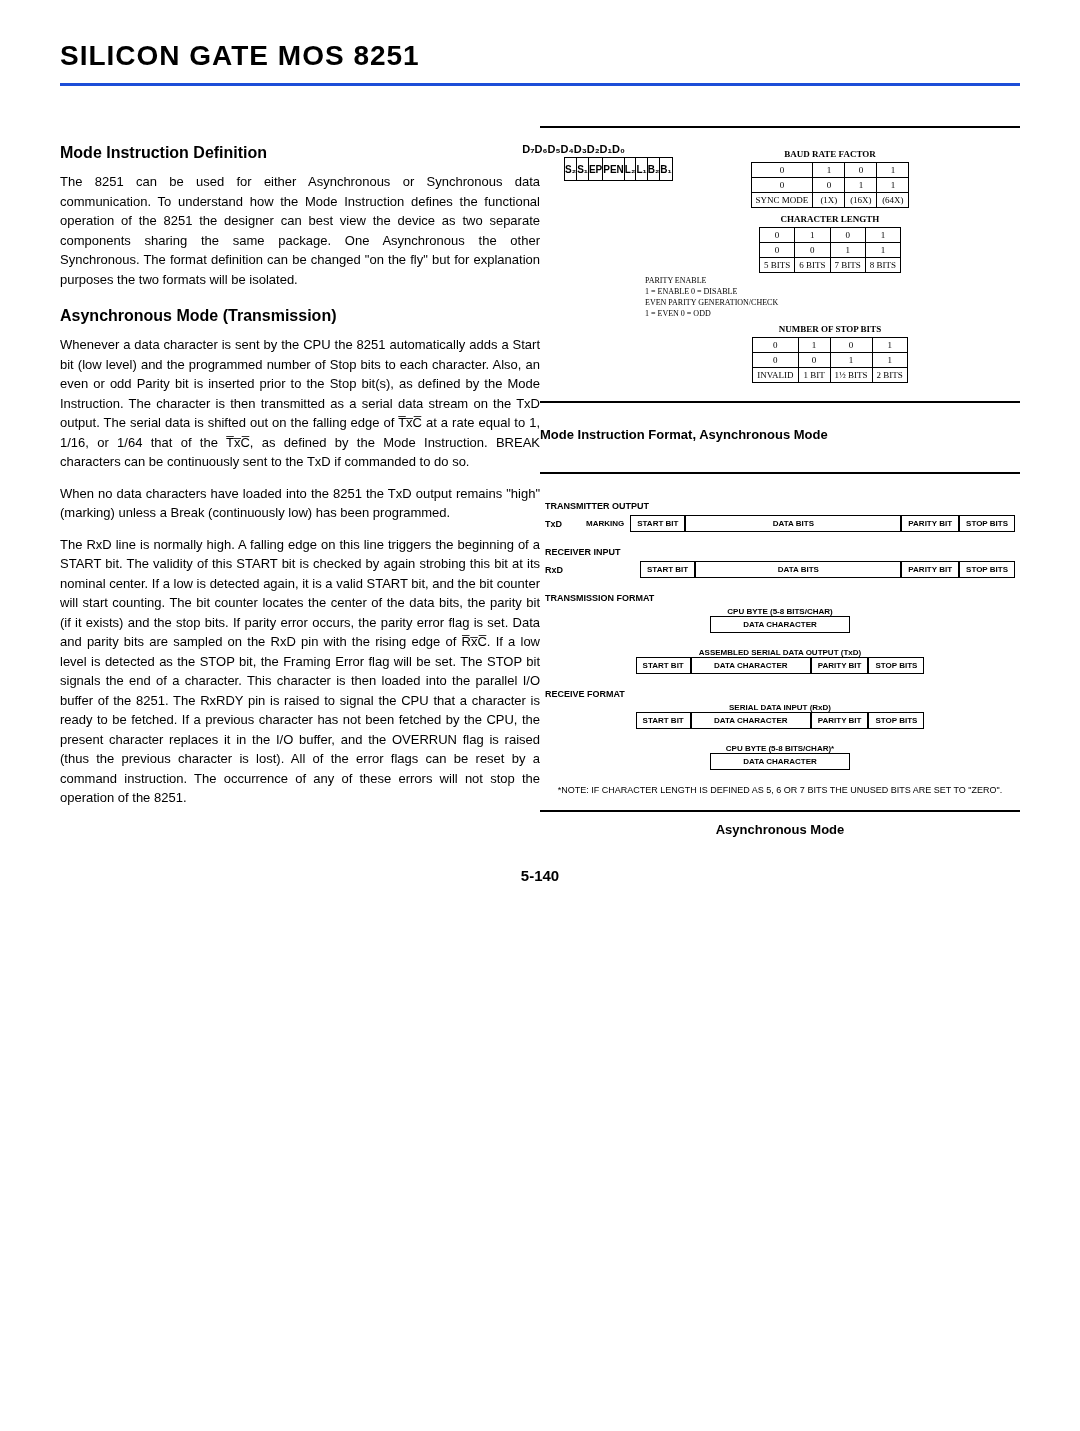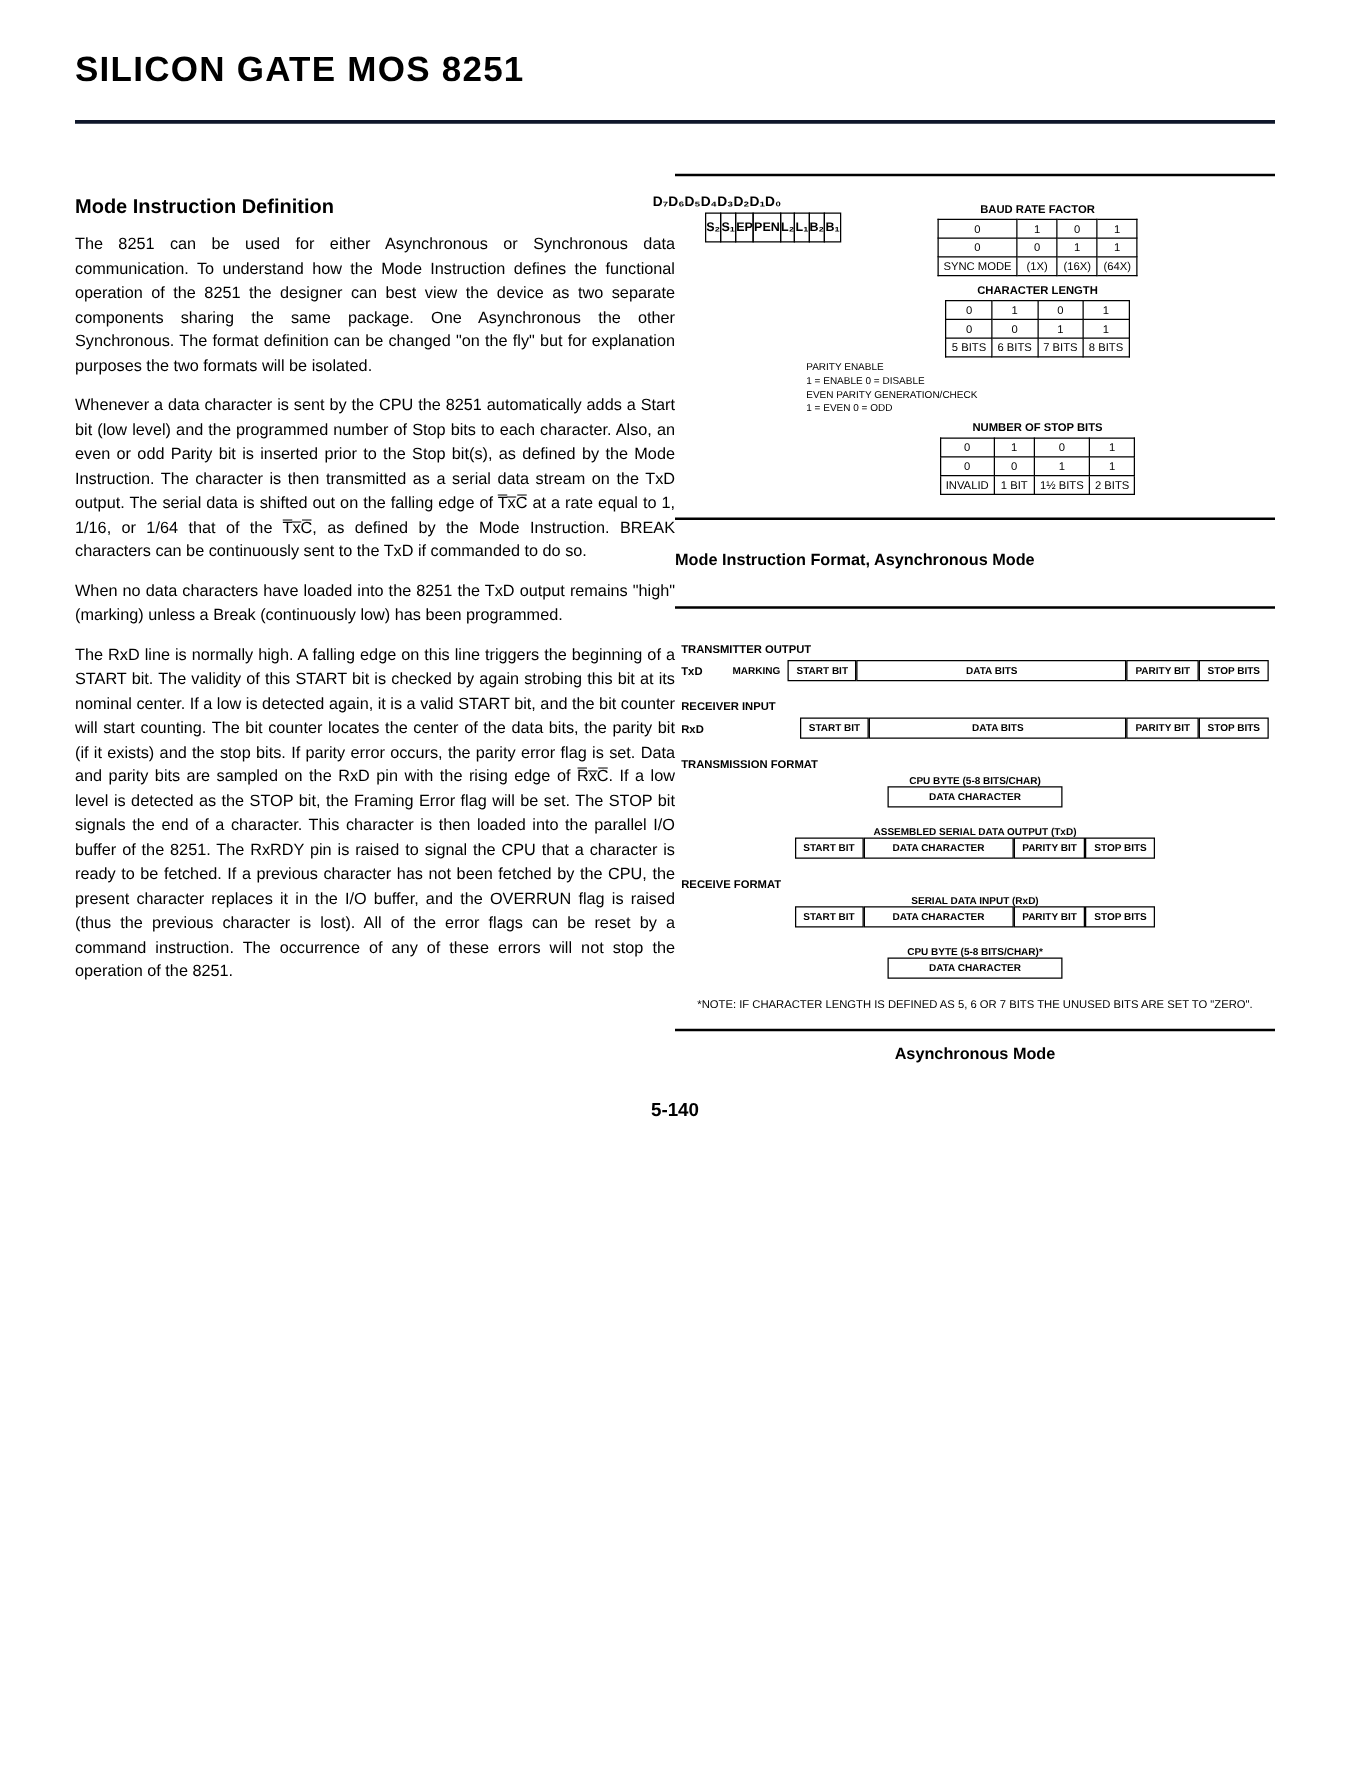--- a/index.html
+++ b/index.html
@@ -8,22 +8,22 @@
     background: #fff;
     width: 1080px;
     padding: 40px 60px;
     color: #000;
     font-size: 13px;
   }
   .page-title {
     font-size: 28px;
     font-weight: bold;
     letter-spacing: 1px;
-    padding-bottom: 24px;
-    border-bottom: 3px solid #0f172a;
+    padding-bottom: 11px;
+    border-bottom: 3px solid #1d4ed8;
     margin-bottom: 40px;
   }
   .columns {
     display: flex;
   }
   .left-col { flex: 1; }
   .right-col { flex: 1; }
   .section-heading {
     font-size: 16px;
     font-weight: bold;
@@ -65,34 +65,35 @@
   .mini-label { font-size: 9px; font-weight: bold; text-align: center; margin-top: 6px; }
   .mini-note { font-size: 8px; margin: 2px 0 2px 0; }
   
   .timing-label { font-size: 9px; font-weight: bold; margin: 12px 0 4px 0; }
   .timing-row { display: flex; align-items: center; margin-bottom: 15px; }
   .timing-lead { width: 35px; font-size: 9px; font-weight: bold; }
   .timing-box { border: 1px solid #000; padding: 3px 6px; font-size: 8px; font-weight: bold; text-align: center; }
   .footnote { font-size: 9px; margin-top: 10px; }
   .pagenum { text-align: center; font-size: 15px; font-weight: bold; margin-top: 30px; }
   .async-block { display: flex; gap: 20px; }
-  .async-tables { flex: 1; }
+  .async-tables { flex: 1; font-family: Liberation Serif, serif; }
   .stub-col { width: 80px; }
 </style>
 </head>
 <body>
 
 <div class="page-title">SILICON GATE MOS 8251</div>
 
 <div class="columns">
 
   <div class="left-col">
     <div class="section-heading">Mode Instruction Definition</div>
     <p class="body-text">The 8251 can be used for either Asynchronous or Synchronous data communication. To understand how the Mode Instruction defines the functional operation of the 8251 the designer can best view the device as two separate components sharing the same package. One Asynchronous the other Synchronous. The format definition can be changed "on the fly" but for explanation purposes the two formats will be isolated.</p>
 
+    <div class="section-heading">Asynchronous Mode (Transmission)</div>
     <p class="body-text">Whenever a data character is sent by the CPU the 8251 automatically adds a Start bit (low level) and the programmed number of Stop bits to each character. Also, an even or odd Parity bit is inserted prior to the Stop bit(s), as defined by the Mode Instruction. The character is then transmitted as a serial data stream on the TxD output. The serial data is shifted out on the falling edge of T̅x̅C̅ at a rate equal to 1, 1/16, or 1/64 that of the T̅x̅C̅, as defined by the Mode Instruction. BREAK characters can be continuously sent to the TxD if commanded to do so.</p>
     <p class="body-text">When no data characters have loaded into the 8251 the TxD output remains "high" (marking) unless a Break (continuously low) has been programmed.</p>
 
     <p class="body-text">The RxD line is normally high. A falling edge on this line triggers the beginning of a START bit. The validity of this START bit is checked by again strobing this bit at its nominal center. If a low is detected again, it is a valid START bit, and the bit counter will start counting. The bit counter locates the center of the data bits, the parity bit (if it exists) and the stop bits. If parity error occurs, the parity error flag is set. Data and parity bits are sampled on the RxD pin with the rising edge of R̅x̅C̅. If a low level is detected as the STOP bit, the Framing Error flag will be set. The STOP bit signals the end of a character. This character is then loaded into the parallel I/O buffer of the 8251. The RxRDY pin is raised to signal the CPU that a character is ready to be fetched. If a previous character has not been fetched by the CPU, the present character replaces it in the I/O buffer, and the OVERRUN flag is raised (thus the previous character is lost). All of the error flags can be reset by a command instruction. The occurrence of any of these errors will not stop the operation of the 8251.</p>
   </div>
 
   <div class="right-col">
 
     <div class="diagram-box">
       <div class="async-block">

